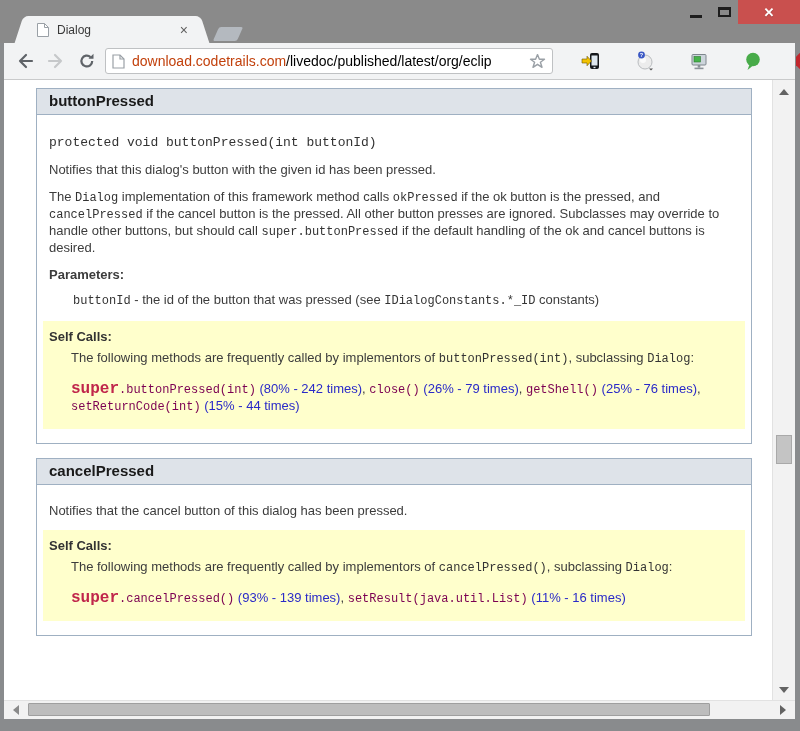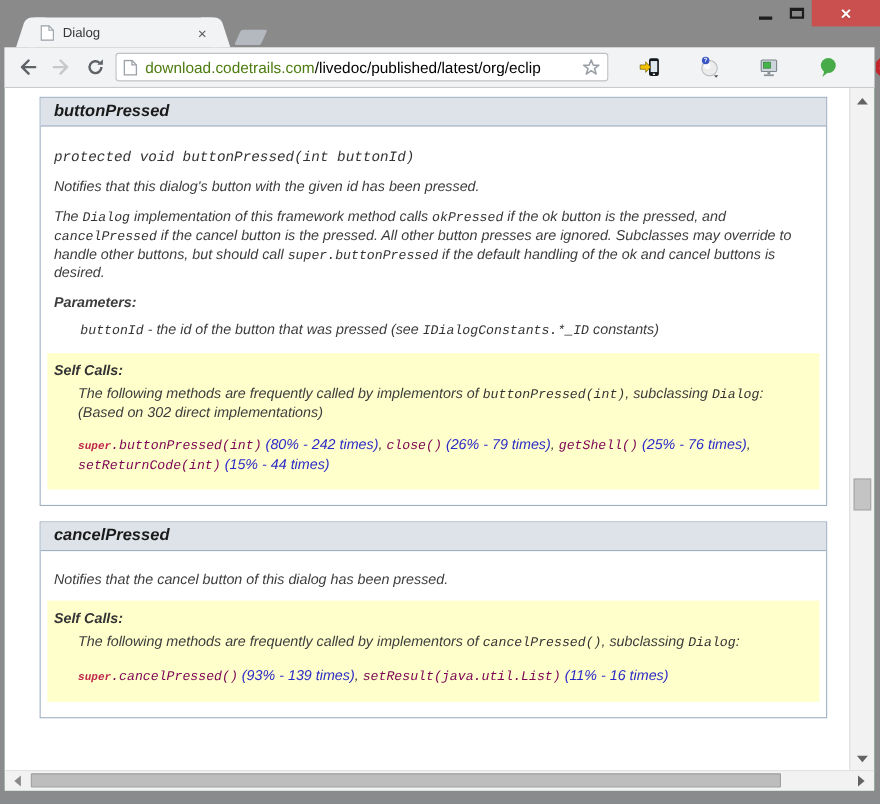--- a/index.html
+++ b/index.html
@@ -51,59 +51,59 @@
     display:flex; align-items:center; padding:0 8px;
   }
   .navbtn { width:26px; height:26px; display:flex; align-items:center; justify-content:center; margin-right:5px; flex:0 0 auto; }
   .urlbar {
     flex:0 0 auto; width:448px; height:26px; background:#ffffff;
     border:1px solid #bfc1c3; border-radius:3px;
     display:flex; align-items:center; padding:0 6px; overflow:hidden; margin-right:10px;
   }
   .url-pageicon { width:13px; height:15px; margin-right:7px; flex:0 0 auto; }
   .url-text { flex:1; font-size:14px; white-space:nowrap; overflow:hidden; }
-  .url-domain { color:#4d7c0f; }
+  .url-domain { color:#c2410c; }
   .url-path { color:#000000; }
   .url-star { width:17px; height:17px; flex:0 0 auto; margin-left:2px; }
   .ext { width:22px; height:22px; margin:0 16px; flex:0 0 auto; display:flex; align-items:center; justify-content:flex-end; position:relative; }
   .abp-badge {
     width:21px; height:21px; background:#c1272d; color:#fff; font-weight:bold; font-size:6.5px;
     display:flex; align-items:center; justify-content:center; letter-spacing:0;
     clip-path:polygon(30% 0,70% 0,100% 30%,100% 70%,70% 100%,30% 100%,0 70%,0 30%);
   }
   .re-badge {
     background:#ffffff; border:1px solid #cfcfcf; color:#222; font-size:11px;
     padding:2px 3px; line-height:12px; white-space:nowrap;
   }
   .hamburger { width:20px; margin-left:6px; display:flex; flex-direction:column; gap:3px; flex:0 0 auto; }
   .hamburger span { display:block; height:3px; background:#5a5a5a; border-radius:1px; }
 
   
-  .content { position:absolute; left:4px; right:5px; top:80px; bottom:12px; background:#22c55e; z-index:4;font-style:italic; }
+  .content { position:absolute; left:4px; right:5px; top:80px; bottom:12px; background:#22c55e; z-index:4; }
   .page { position:absolute; left:0; top:0; right:23px; bottom:19px; overflow:hidden; background:#fff; }
 
   .doc-box { margin:8px 0 14px 32px; width:716px; border:1px solid #9fb0c2; background:#fff; }
   .doc-head {
     margin:0; background:#dee3e9; border-bottom:1px solid #9fb0c2;
     font-size:15px; font-weight:bold; color:#1a1a1a; padding:4px 12px 5px; line-height:16px;
   }
   .doc-body { padding:6px 12px 14px; font-size:13px; line-height:15px; color:#3c3c3c; }
   .signature { font-family:"Liberation Mono", monospace; font-size:13px; color:#333; margin:14px 0 12px; white-space:pre; }
   .para { margin:12px 0; }
   .para.bold { font-weight:bold; margin-bottom:10px; }
   .para.indent { margin:0 0 0 24px; }
 
   .selfcalls { background:#ffffcc; margin:12px -6px 0; padding:8px 8px 14px 6px; }
   .sc-label { margin:0 0 6px; font-weight:bold; color:#333; }
   .sc-text { margin:0 0 0 22px; }
   .sc-calls { margin-top:14px; }
 
   .run-plain { }
   .run-code  { font-family:"Liberation Mono", monospace; font-size:12px; color:#333; }
-  .run-super { font-family:"Liberation Mono", monospace; font-size:10px; color:#c0264b; font-weight:bold; }
+  .run-super { font-family:"Liberation Mono", monospace; font-size:16px; color:#c0264b; font-weight:bold; }
   .run-link  { font-family:"Liberation Mono", monospace; font-size:12px; color:#7b0052; }
   .run-times { color:#2a2ac8; }
 
   
   .vscroll { position:absolute; right:0; top:0; bottom:19px; width:23px; background:#f2f2f2; border-left:1px solid #e2e2e2; }
   .vthumb  { position:absolute; left:3px; right:3px; top:355px; height:29px; background:#c4c4c4; border:1px solid #a9a9a9; }
   .arrow-up    { position:absolute; left:6px; top:9px;    width:0; height:0; border-left:5px solid transparent; border-right:5px solid transparent; border-bottom:6px solid #636363; }
   .arrow-down  { position:absolute; left:6px; bottom:7px; width:0; height:0; border-left:5px solid transparent; border-right:5px solid transparent; border-top:6px solid #636363; }
   .hscroll { position:absolute; left:0; right:0; bottom:0; height:19px; background:#f2f2f2; border-top:1px solid #e2e2e2; }
   .hthumb  { position:absolute; top:2px; height:13px; left:24px; width:682px; background:#bdbdbd; border:1px solid #9f9f9f; border-radius:1px; }
@@ -222,21 +222,20 @@
         <h2 class="doc-head">buttonPressed</h2>
         <div class="doc-body">
           <div class="signature">protected void buttonPressed(int buttonId)</div>
           <p class="para">Notifies that this dialog's button with the given id has been pressed.</p>
           <p class="para"><span class="run-plain">The </span><span class="run-code">Dialog</span><span class="run-plain"> implementation of this framework method calls </span><span class="run-code">okPressed</span><span class="run-plain"> if the ok button is the pressed, and </span><span class="run-code">cancelPressed</span><span class="run-plain"> if the cancel button is the pressed. All other button presses are ignored. Subclasses may override to handle other buttons, but should call </span><span class="run-code">super.buttonPressed</span><span class="run-plain"> if the default handling of the ok and cancel buttons is desired.</span></p>
           <p class="para bold">Parameters:</p>
           <p class="para indent"><span class="run-code">buttonId</span><span class="run-plain"> - the id of the button that was pressed (see </span><span class="run-code">IDialogConstants.*_ID</span><span class="run-plain"> constants)</span></p>
           <div class="selfcalls">
             <p class="sc-label">Self Calls:</p>
             <p class="sc-text"><span class="run-plain">The following methods are frequently called by implementors of </span><span class="run-code">buttonPressed(int)</span><span class="run-plain">, subclassing </span><span class="run-code">Dialog</span><span class="run-plain">:</span></p>
-            <p class="sc-text">(Based on 302 direct implementations)</p>
             <p class="sc-text sc-calls"><span class="run-super">super</span><span class="run-link">.buttonPressed(int)</span><span class="run-plain"> </span><span class="run-times">(80% - 242 times)</span><span class="run-plain">, </span><span class="run-link">close()</span><span class="run-plain"> </span><span class="run-times">(26% - 79 times)</span><span class="run-plain">, </span><span class="run-link">getShell()</span><span class="run-plain"> </span><span class="run-times">(25% - 76 times)</span><span class="run-plain">, </span><span class="run-link">setReturnCode(int)</span><span class="run-plain"> </span><span class="run-times">(15% - 44 times)</span></p>
           </div>
         </div>
       </section>
 
       <section class="doc-box">
         <h2 class="doc-head">cancelPressed</h2>
         <div class="doc-body">
           <p class="para">Notifies that the cancel button of this dialog has been pressed.</p>
           <div class="selfcalls">

